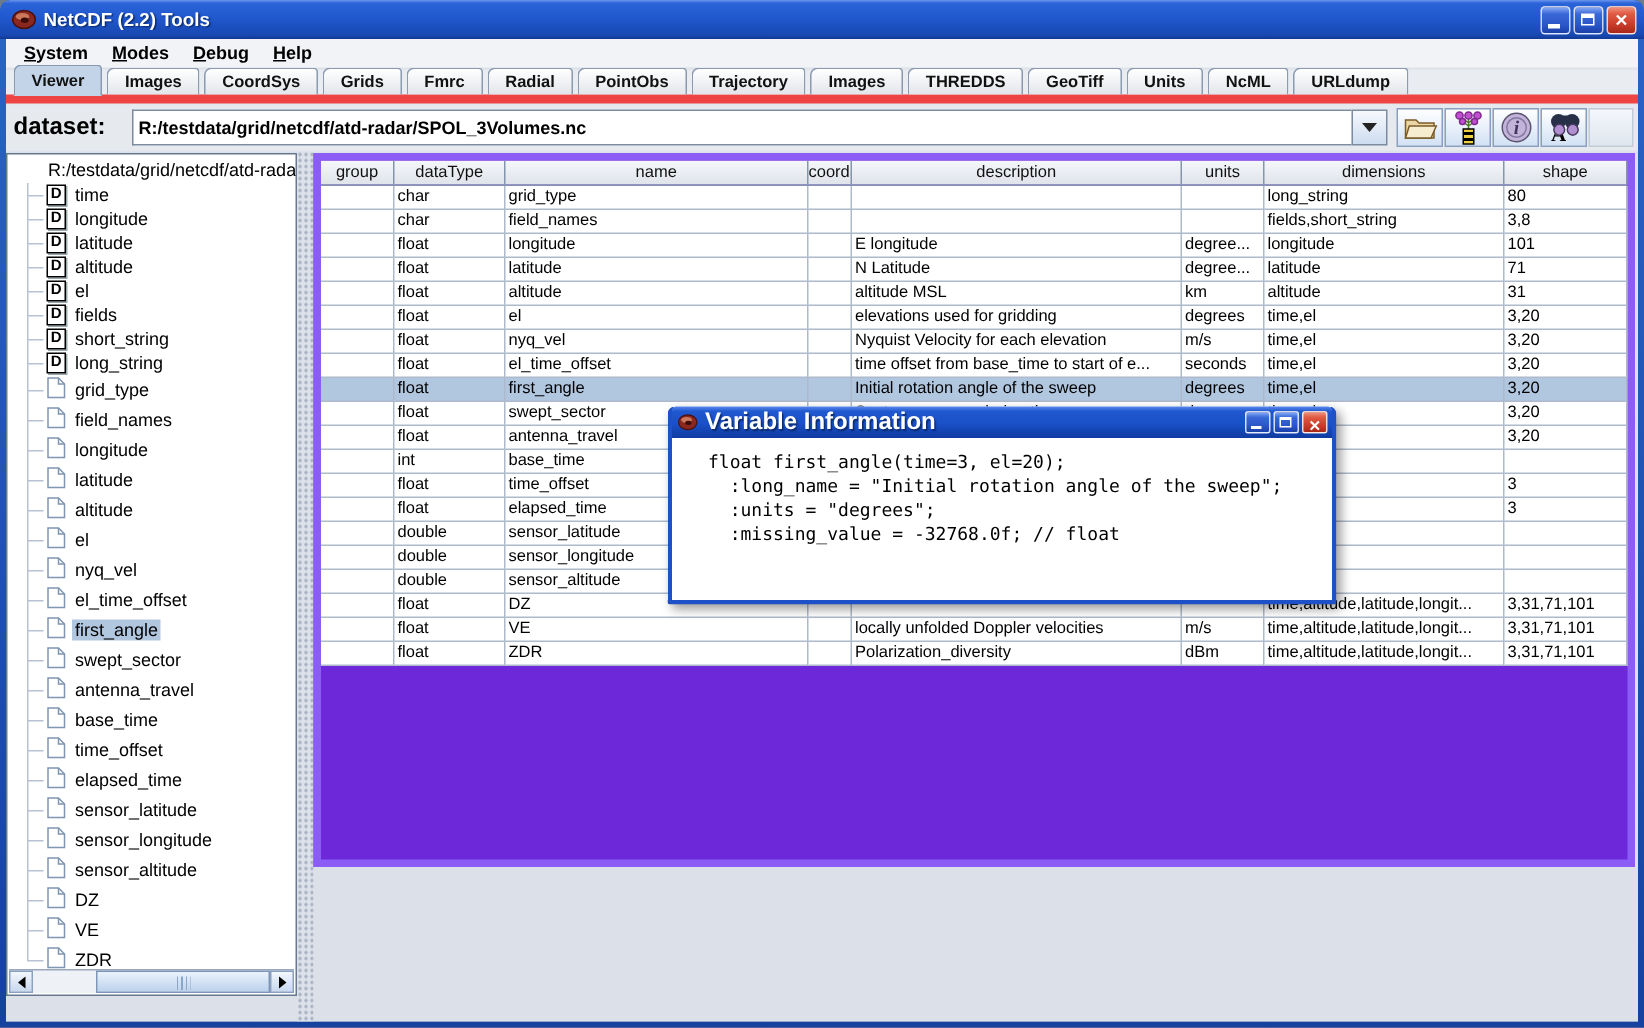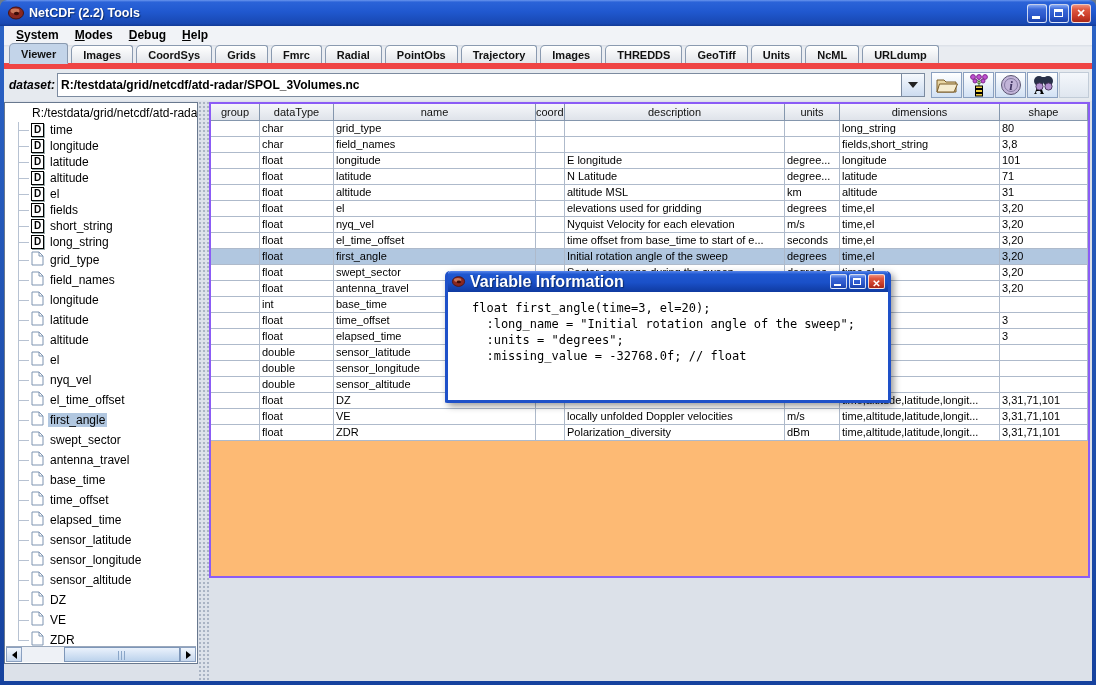--- a/index.html
+++ b/index.html
@@ -28,34 +28,34 @@
   .menubar{position:absolute;top:0;left:0;right:0;height:20px;background:#f1f3f7;display:flex;align-items:flex-start;padding-left:4px;border-bottom:1px solid #dde1e8;}
   .menu-item{font-size:12px;font-weight:bold;color:#000;padding:2px 8px;}
   .menu-item u{text-decoration:underline;}
 
   .tabbar{position:absolute;top:21px;left:0;right:0;height:22px;background:#e9ecf1;display:flex;align-items:flex-end;padding-left:5px;border-bottom:6px solid #ef4444;}
   .tab{height:18px;line-height:16px;font-size:11px;font-weight:bold;color:#111;padding:1px 11px;margin-right:3px;
     background:linear-gradient(180deg,#ffffff,#e2e5ea);border:1px solid #8a9ab0;border-bottom:none;border-radius:5px 3px 0 0;white-space:nowrap;}
   .tab.selected{height:21px;line-height:19px;background:var(--tab-sel,#c3d4e9);margin-bottom:-1px;border-bottom:1px solid var(--tab-sel,#c3d4e9);}
 
   .datasetbar{position:absolute;top:44px;left:0;right:0;height:30px;background:#e6eaef;display:flex;align-items:center;padding:0 3px 0 5px;}
-  .ds-label{font-size:12px;font-weight:bold;margin-right:2px;white-space:nowrap;font-style:italic;}
+  .ds-label{font-size:16px;font-weight:bold;margin-right:18px;white-space:nowrap;}
   .ds-field{flex:1;height:24px;background:#fff;border:1px solid #7c8ba0;border-right:none;font-family:"Liberation Sans",sans-serif;font-size:12px;font-weight:600;color:#000;padding:0 3px;min-width:50px;}
   .ds-arrow{width:24px;height:24px;border:1px solid #7c8ba0;background:linear-gradient(180deg,#f6f9fd,#cddcf0);display:flex;align-items:center;justify-content:center;padding:0;}
   .ds-arrow .tri{width:0;height:0;border-left:5px solid transparent;border-right:5px solid transparent;border-top:6px solid #222;}
   .toolbtns{display:flex;margin-left:6px;gap:1px;}
   .toolbtn{width:31px;height:26px;border:1px solid #8aa0c0;background:linear-gradient(180deg,#ffffff,#d2e1f4);display:flex;align-items:center;justify-content:center;padding:0;}
   .toolbtn.blank{border-color:#c2ccd8;background:linear-gradient(180deg,#f4f7fb,#dfe6ef);width:30px;}
 
   
   .main{position:absolute;top:75px;left:0;right:0;bottom:0;background:#dce1e9;}
   .tree-panel{position:absolute;left:0;top:1px;width:194px;height:562px;background:#fff;border:1px solid #68788e;overflow:hidden;}
   .splitter{position:absolute;left:194px;top:0;bottom:0;width:11px;background-color:#dde2ea;
     background-image:radial-gradient(circle,#aab4c4 1px,transparent 1.2px);background-size:4px 4px;}
-  .table-panel{position:absolute;left:205px;top:1px;right:2px;height:476px;background:#fdba74;border:2px solid #8b5cf6;overflow:hidden;}
+  .table-panel{position:absolute;left:205px;top:1px;right:2px;height:476px;background:#6d28d9;border:5px solid #8b5cf6;overflow:hidden;}
 
   
   .tree-root{height:19px;display:flex;align-items:center;padding-left:5px;gap:20px;font-size:12px;white-space:nowrap;overflow:hidden;}
   .tree-items{position:relative;}
   .tree-vline{position:absolute;left:13px;top:0;width:1px;height:518px;background:#b7c2d2;}
   .tree-item{display:flex;align-items:center;gap:4px;padding-left:26px;font-size:12px;position:relative;white-space:nowrap;}
   .tree-item::before{content:"";position:absolute;left:13px;top:50%;width:11px;height:1px;background:#b7c2d2;}
   .tree-item.dimension{height:16px;}
   .tree-item.variable{height:20px;}
   .dim-badge{display:inline-block;width:13px;height:14px;background:#fff;border:1px solid #000;box-shadow:1px 1px 0 #9aa;color:#000;

